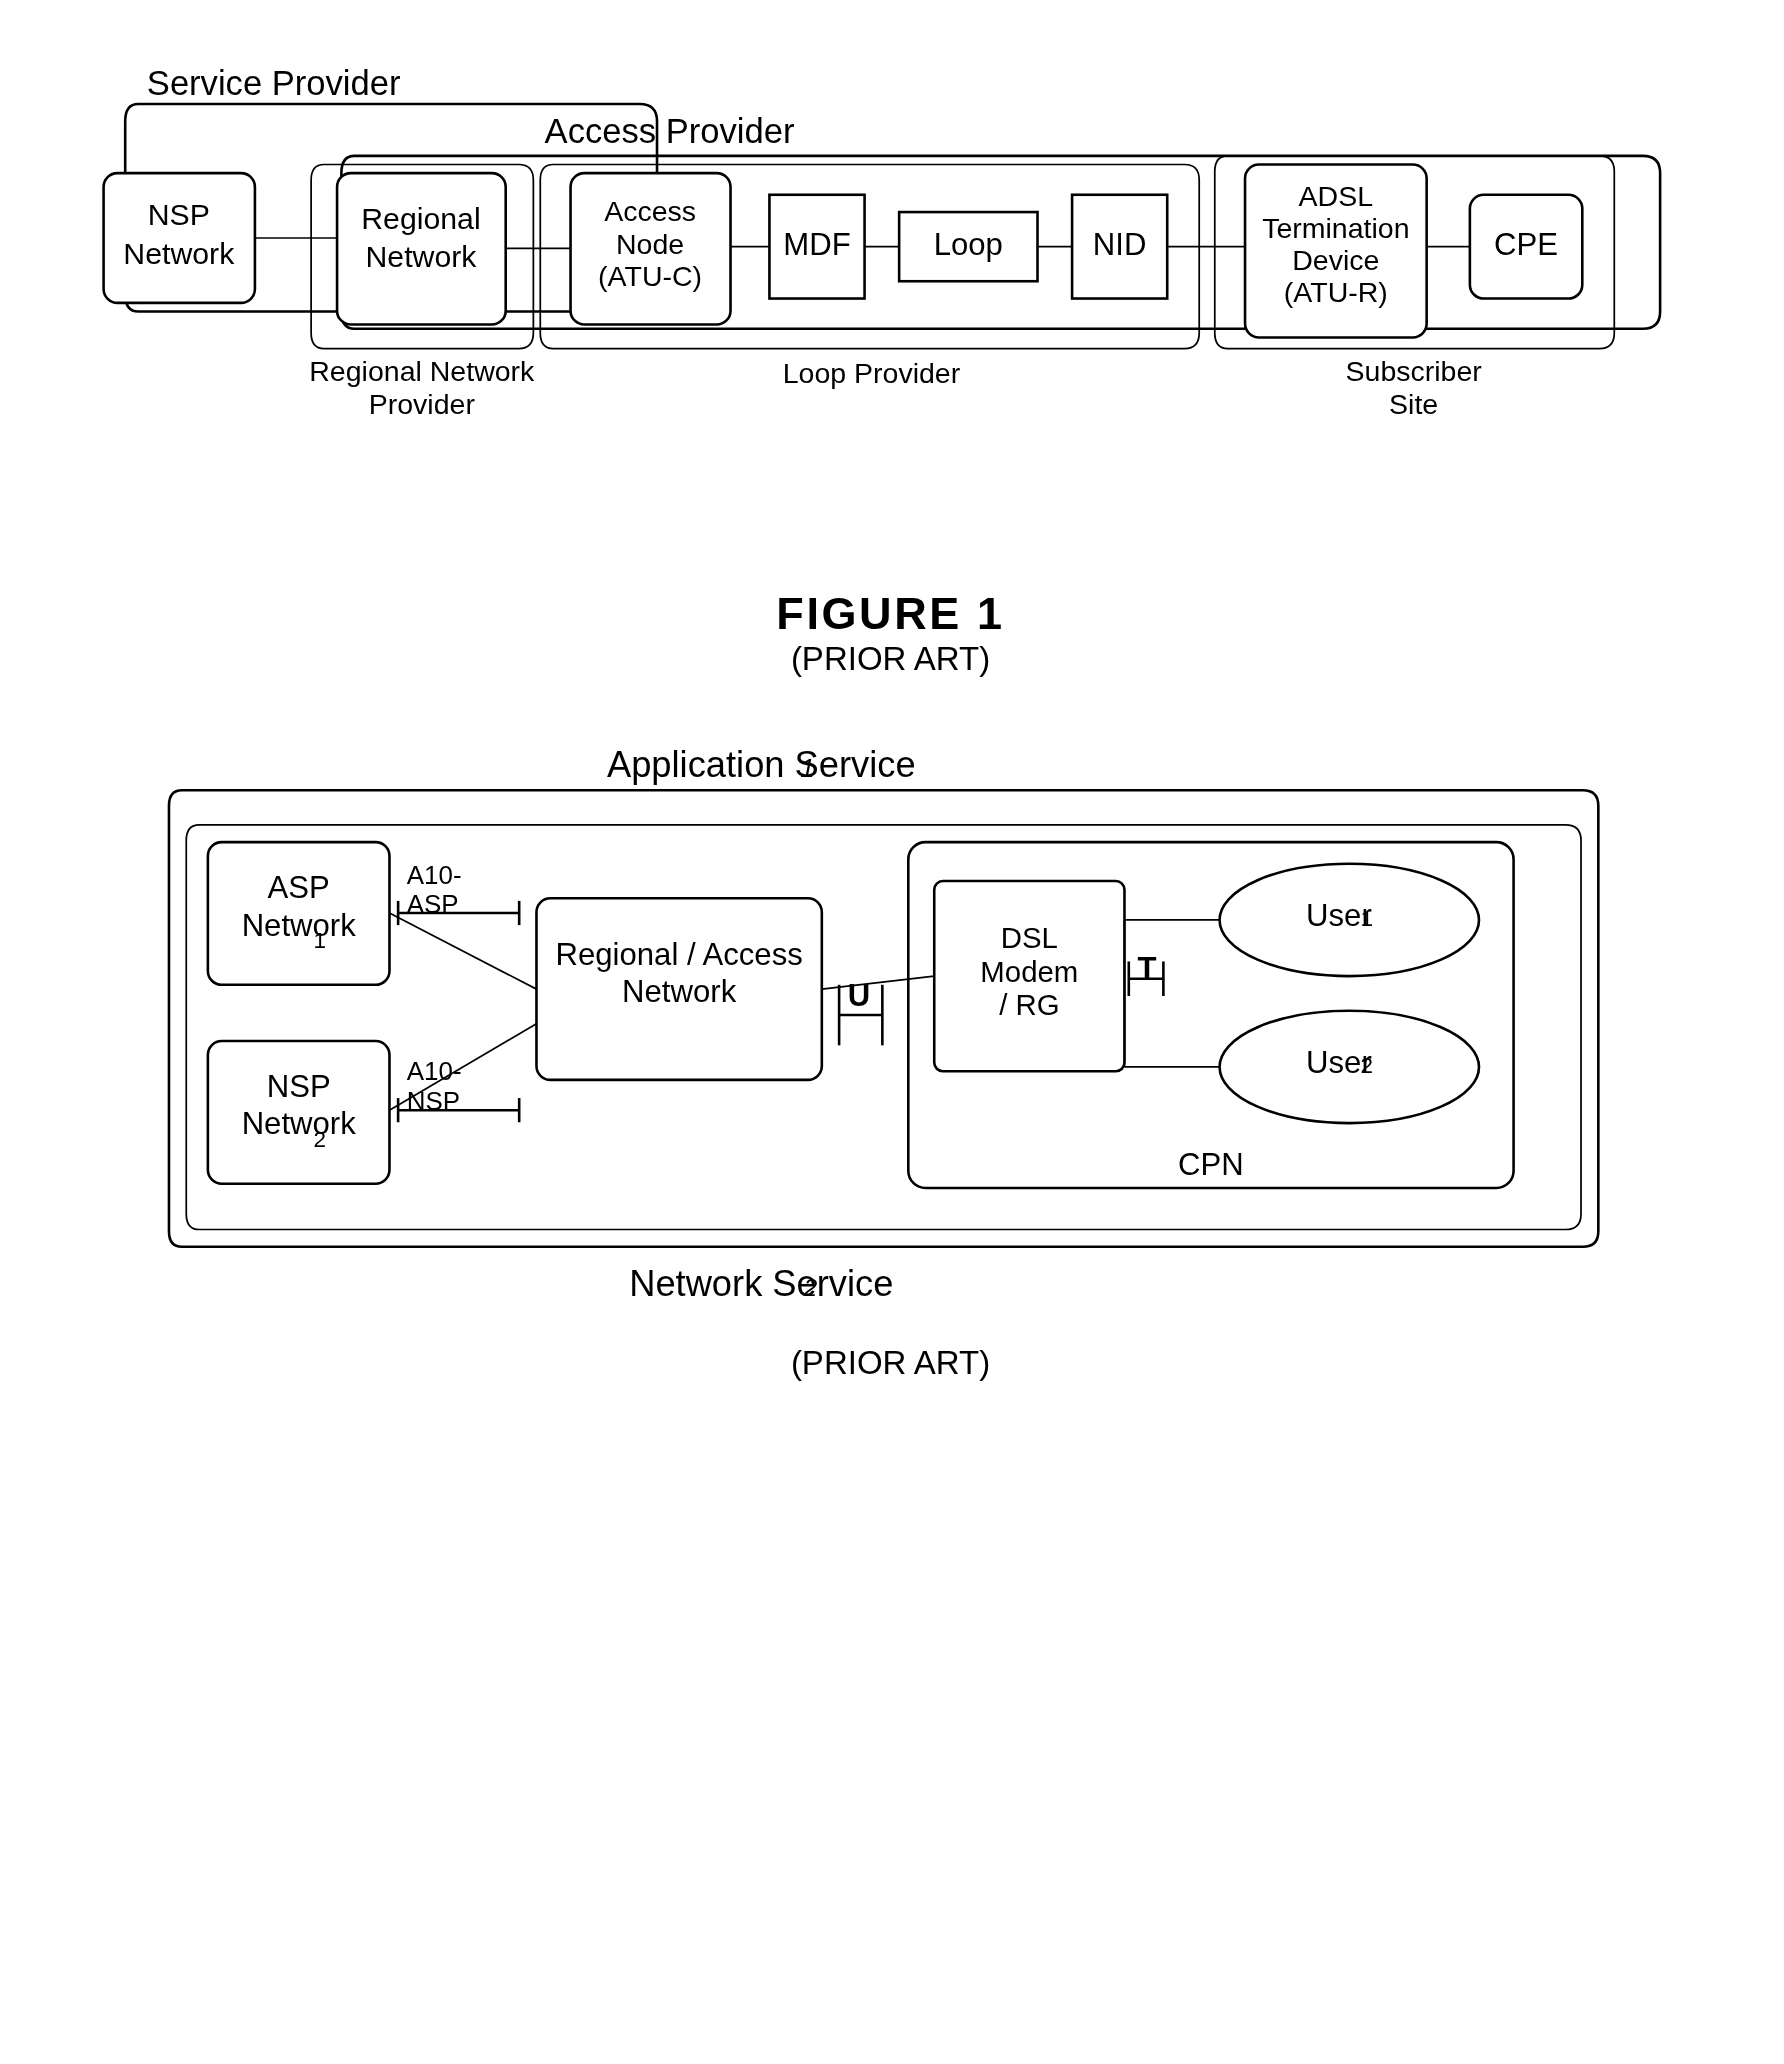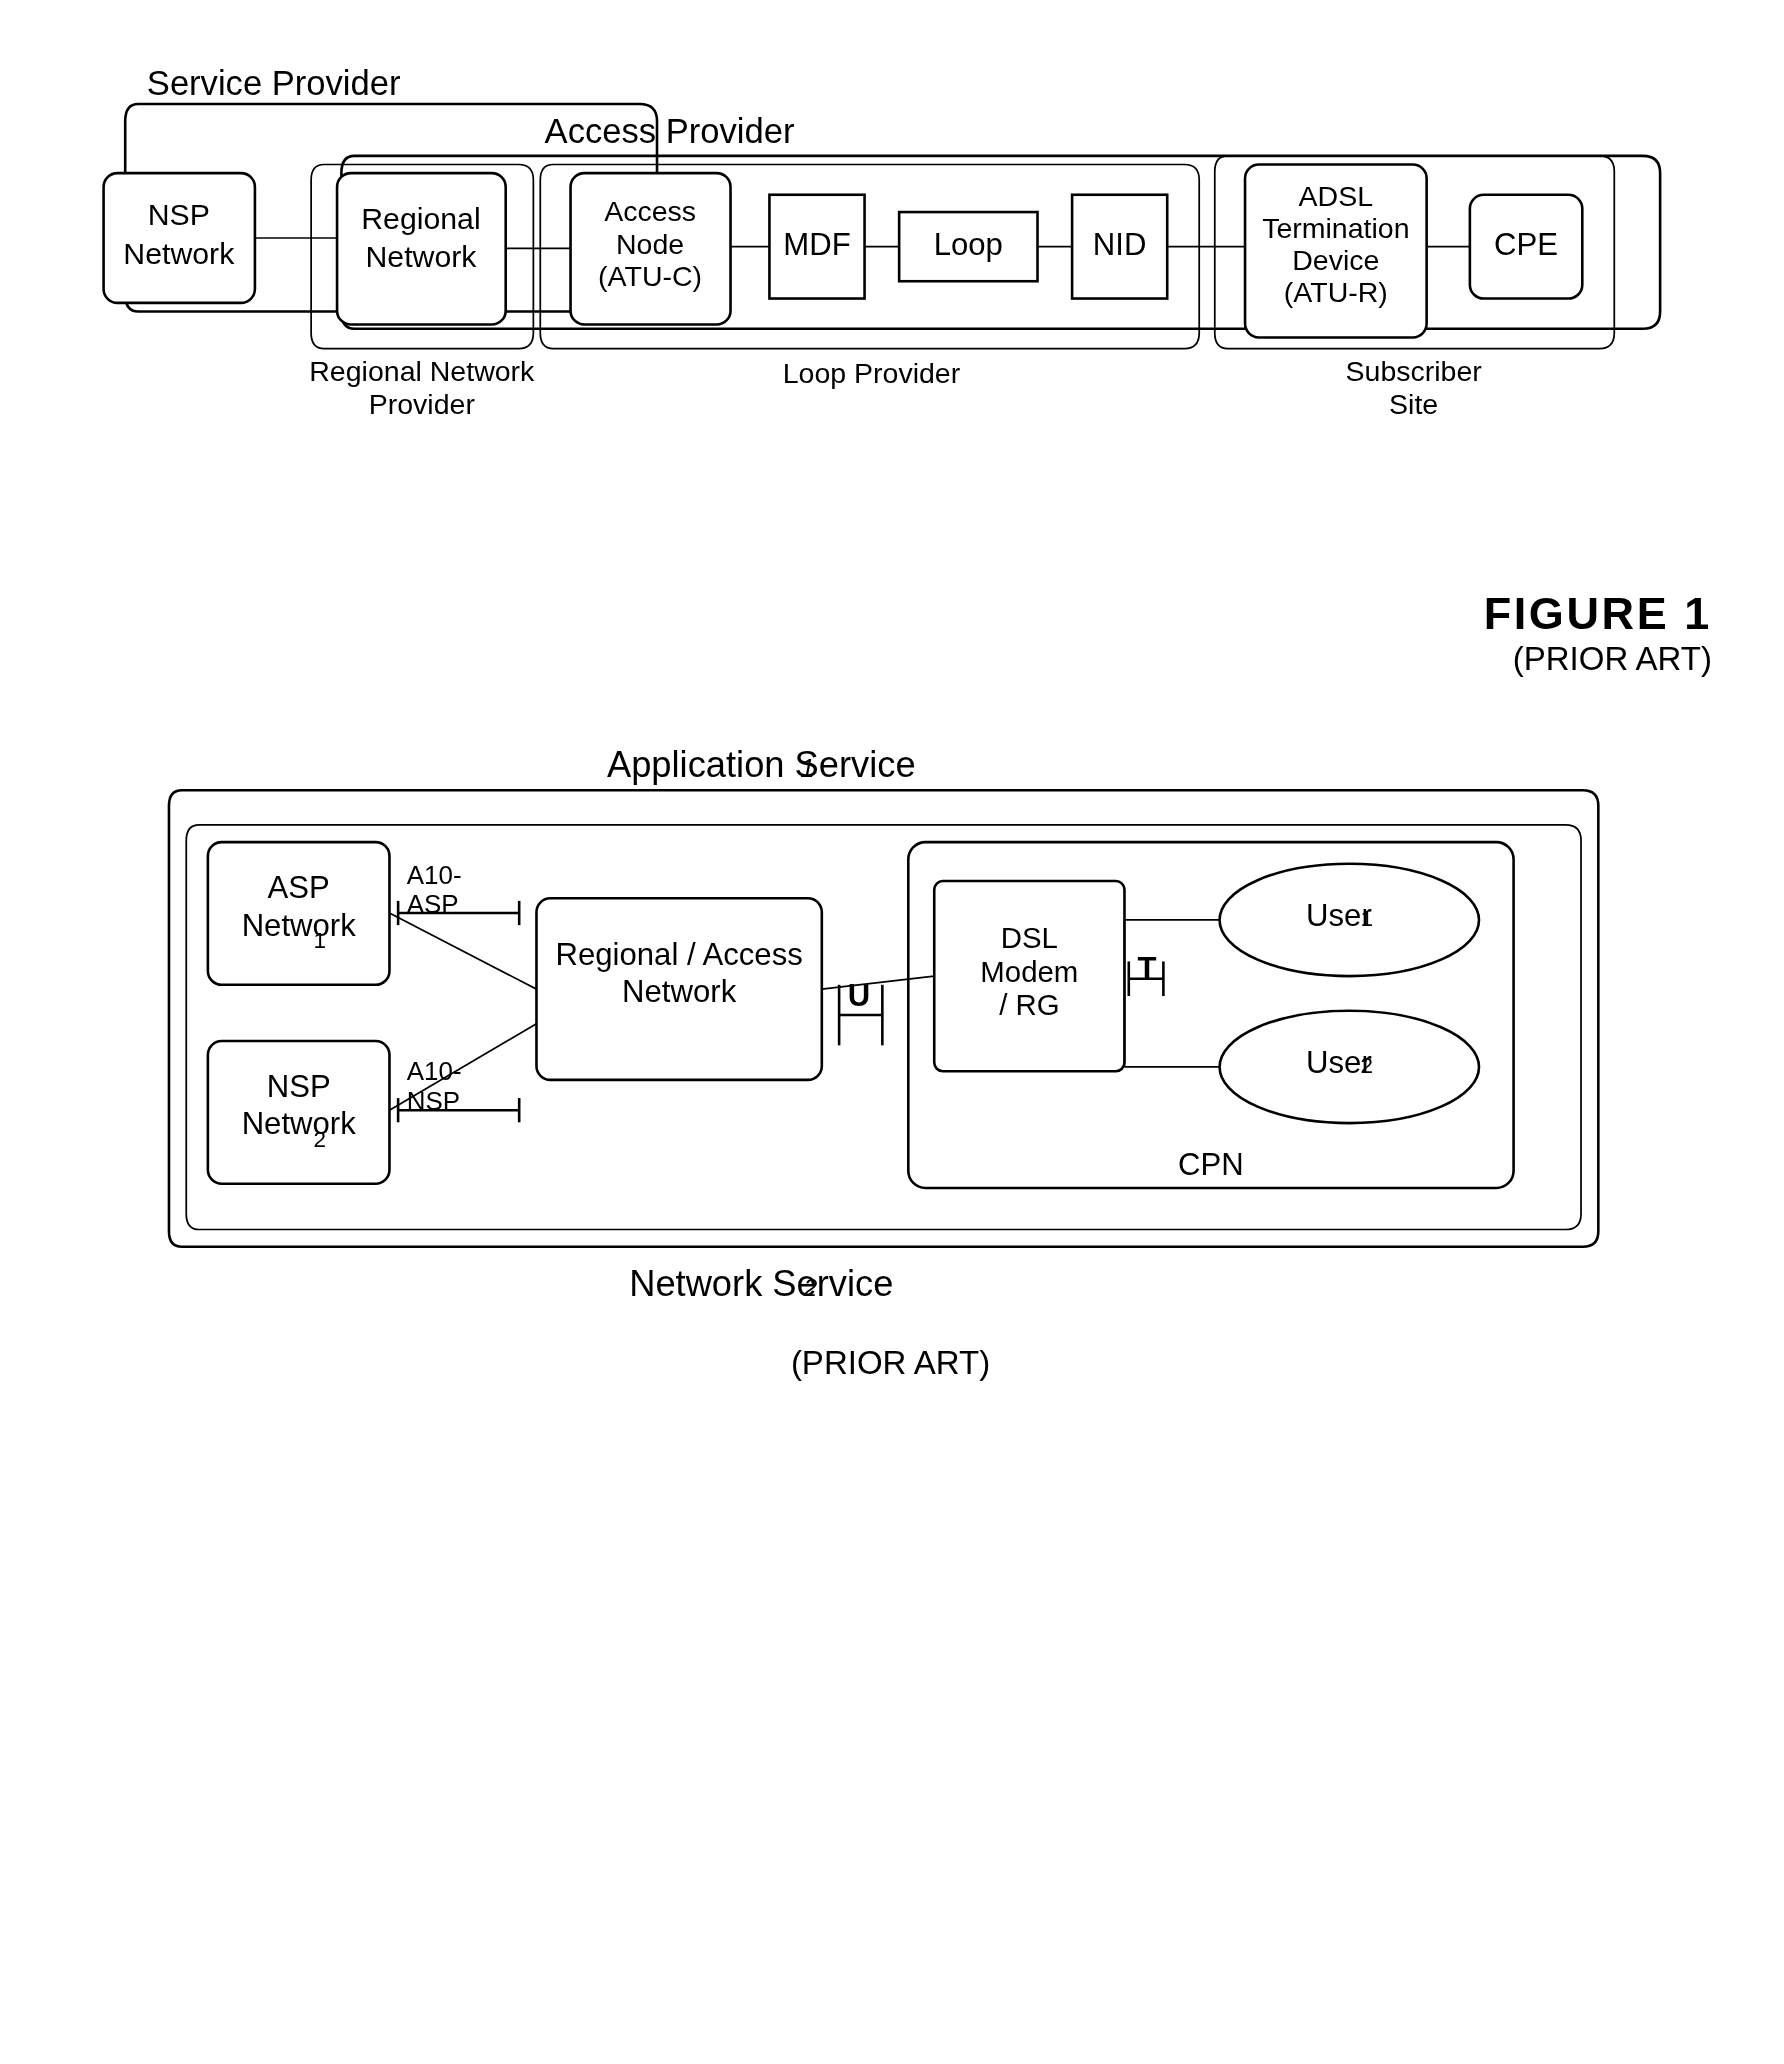--- a/index.html
+++ b/index.html
@@ -102,21 +102,21 @@
       <line x1="920" y1="225" x2="960" y2="225" stroke="#000" stroke-width="2"></line>
 
       <line x1="1120" y1="225" x2="1160" y2="225" stroke="#000" stroke-width="2"></line>
 
       <line x1="1270" y1="225" x2="1360" y2="225" stroke="#000" stroke-width="2"></line>
 
       <line x1="1570" y1="225" x2="1620" y2="225" stroke="#000" stroke-width="2"></line>
 
     </svg>
 
-    <div style="text-align:right; margin-top: 17.3px;">
+    <div style="text-align:center; margin-top: 17.3px;">
       <div style="font-size:45px; font-weight:bold; letter-spacing:2.6px; font-family:Arial;">FIGURE 1</div>
       <div style="font-size:33px; font-family:Arial;">(PRIOR ART)</div>
     </div>
   </div>
 
   <div class="figure2-container" style="margin-top: 69px;">
 
     <svg width="1470" height="588" style="display:block; margin: 0 auto;" viewBox="0 0 1700 680">
 
       <text x="700" y="35" font-size="42" font-family="Arial" text-anchor="middle">Application Service</text>

